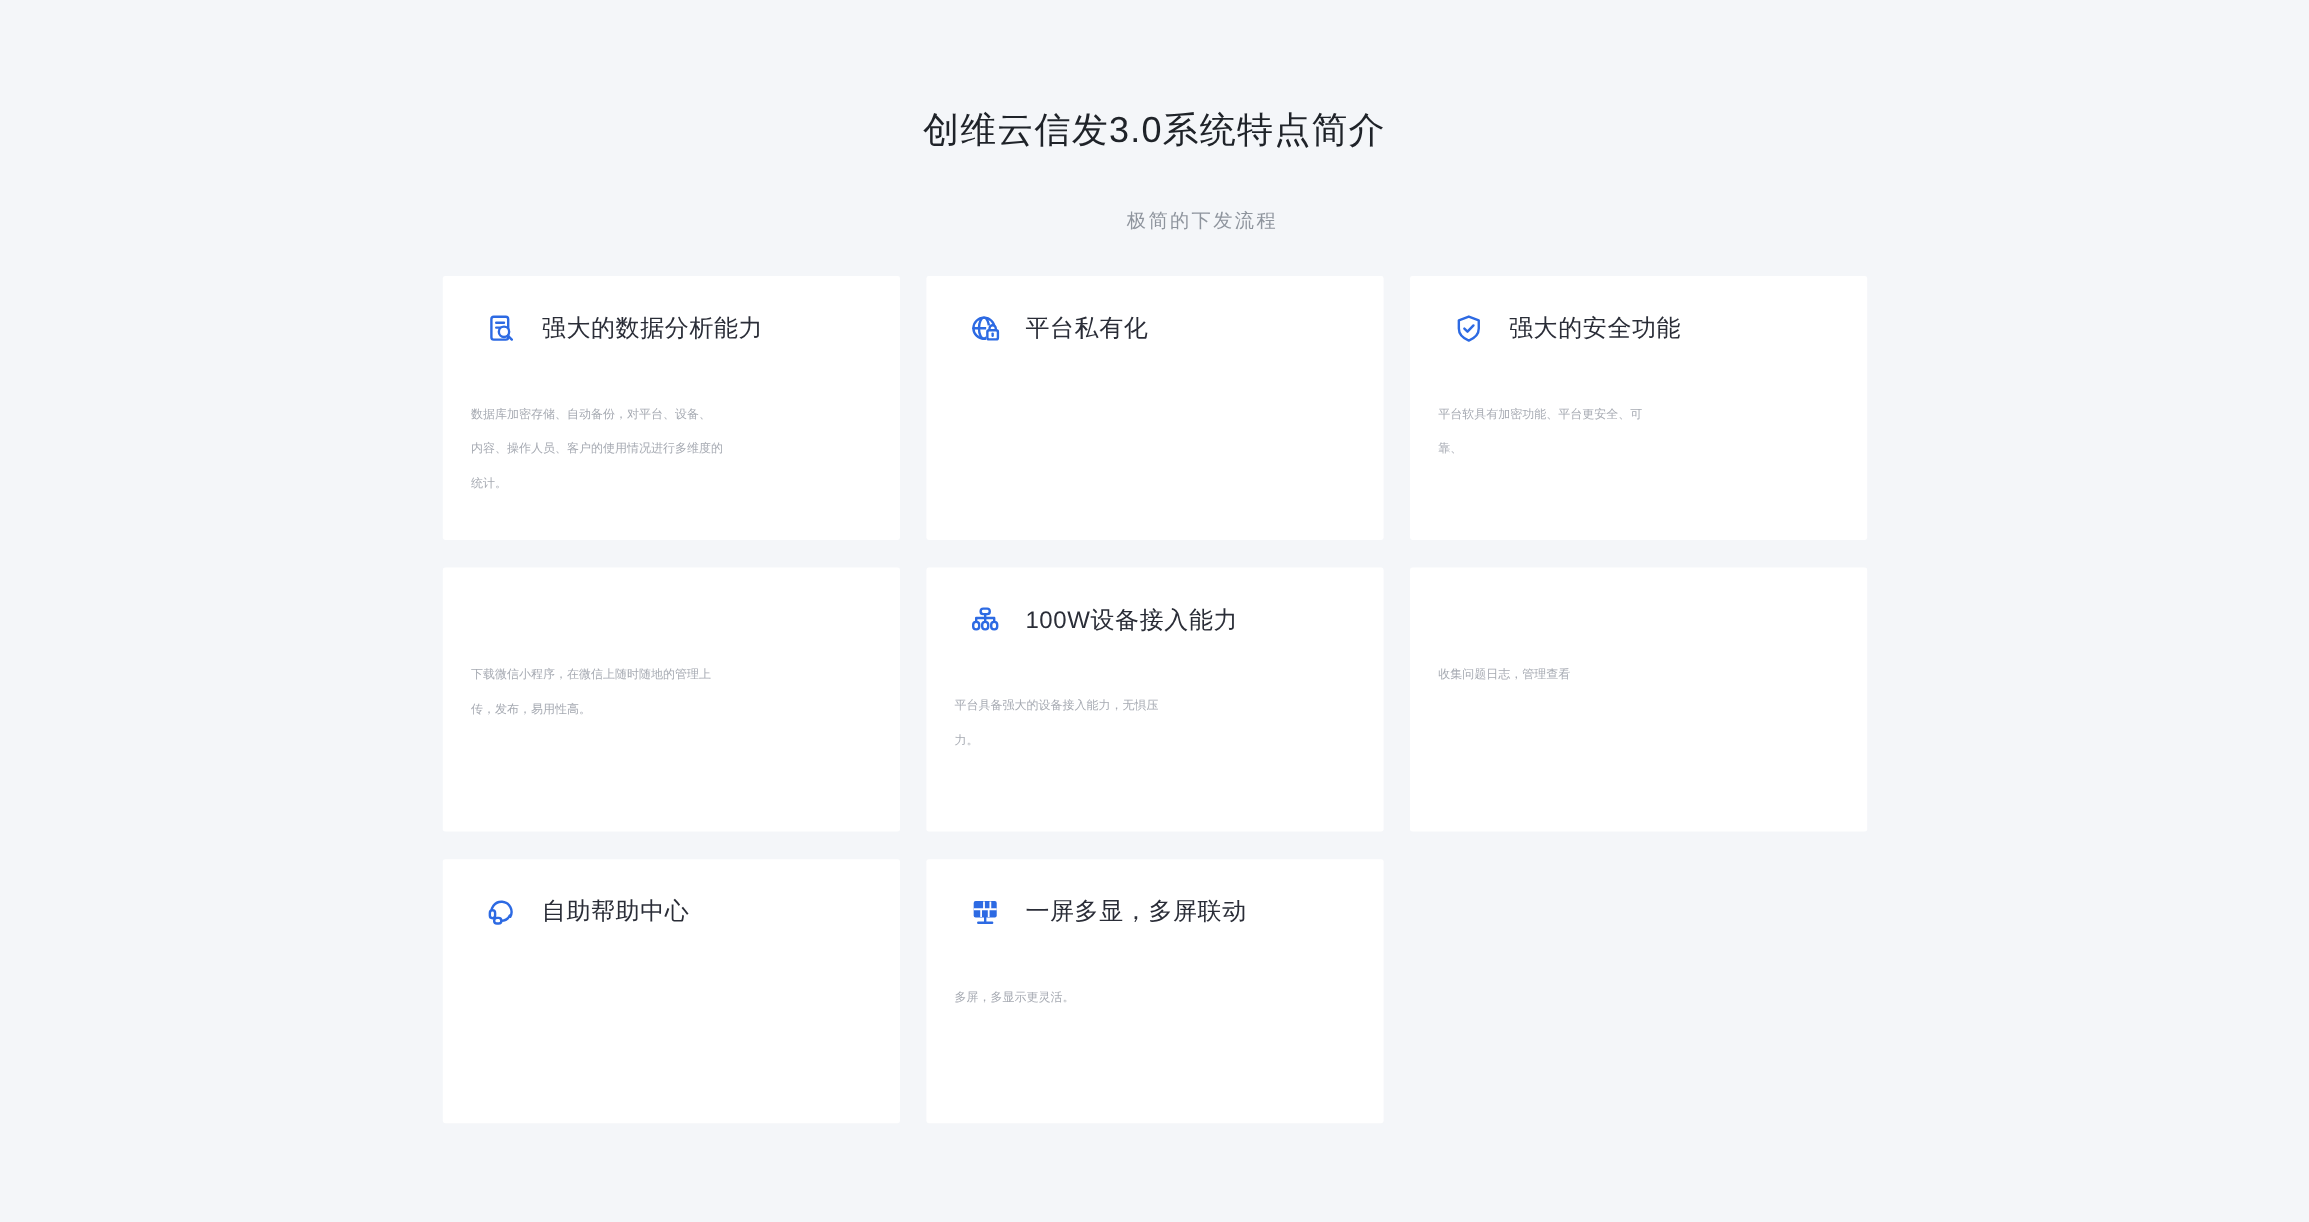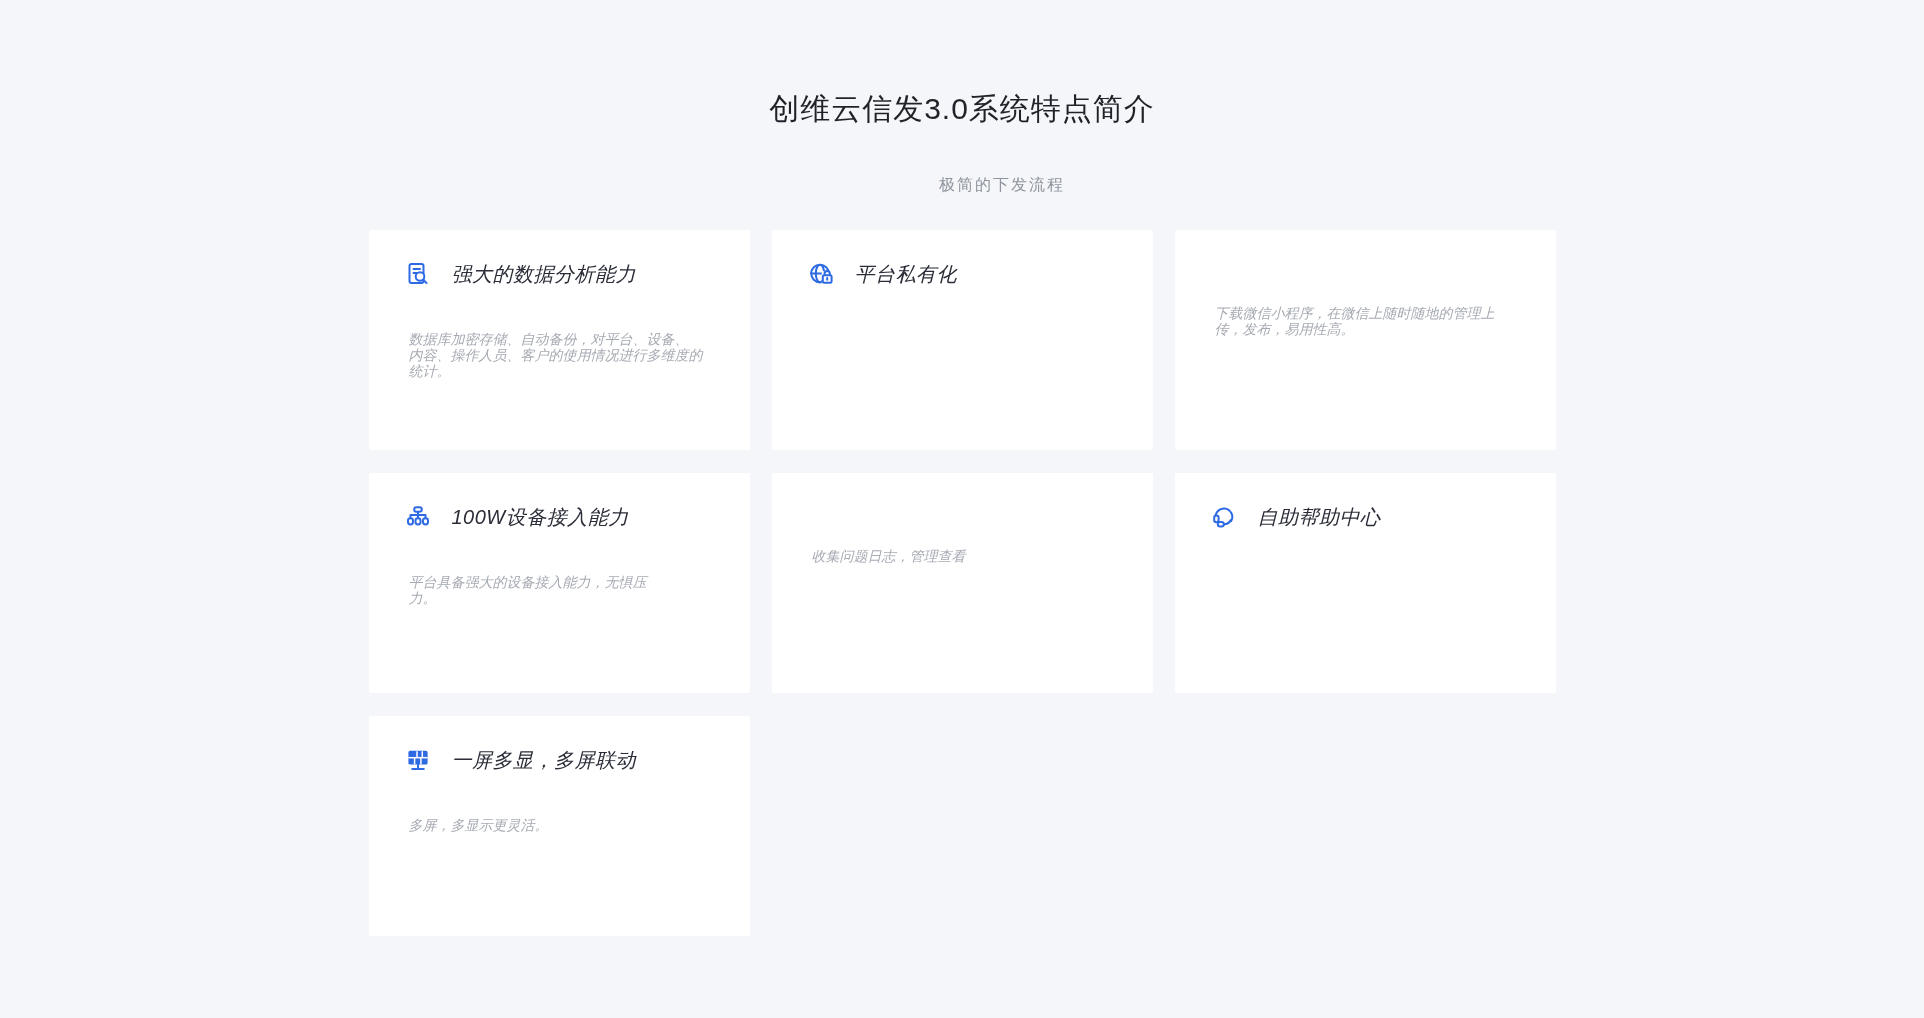--- a/index.html
+++ b/index.html
@@ -17,36 +17,36 @@
     text-align:center;font-size:30px;font-weight:500;letter-spacing:1px;
     color:var(--title);line-height:42px;
   }
   .page-subtitle{
     text-align:center;font-size:16px;letter-spacing:2px;color:var(--subtitle);
     margin-top:44px;line-height:22px;transform:translateX(40px);
   }
   .grid{
     width:1187px;margin:34px auto 0;
     display:grid;grid-template-columns:repeat(3,381px);
-    column-gap:22px;row-gap:23px;font-style:italic;
+    column-gap:22px;row-gap:23px;
   }
   .card{
     width:381px;height:220px;background:var(--card);border-radius:2px;
     padding-top:31px;
   }
   .card-head{display:flex;align-items:center;padding-left:36px;}
   .icon{width:26px;height:26px;flex:0 0 26px;display:inline-block;}
   .icon svg{display:block;width:26px;height:26px;}
   .card-title{
     margin-left:21px;font-size:20px;letter-spacing:0.5px;
     color:var(--card-title);line-height:26px;white-space:nowrap;
   }
   .card-desc{
-    margin:44px 26px 0 40px;max-width:315px;
-    font-size:14px;line-height:16px;color:var(--desc);
+    margin:44px 26px 0 24px;max-width:315px;
+    font-size:10px;line-height:29px;color:var(--desc);
     white-space:pre-line;
   }
 </style>
 </head>
 <body>
 
 <div class="page">
   <h1 class="page-title">创维云信发3.0系统特点简介</h1>
   <p class="page-subtitle">极简的下发流程</p>
   <div class="grid" id="grid">
@@ -74,20 +74,33 @@
               <path d="M3.2 12.5h17.6" stroke="#2d6ae3" stroke-width="2" fill="none" stroke-linecap="round" stroke-linejoin="round"></path>
               <ellipse cx="12" cy="12.5" rx="4.2" ry="8.8" stroke="#2d6ae3" stroke-width="2" fill="none" stroke-linecap="round" stroke-linejoin="round"></ellipse>
               <rect x="13.8" y="10.2" width="11" height="12.5" fill="#fff" stroke="none"></rect>
               <path d="M16.6 14.2v-1.6a2.6 2.6 0 0 1 5.2 0v1.6" stroke="#2d6ae3" stroke-width="2" fill="none" stroke-linecap="round" stroke-linejoin="round"></path>
               <rect x="14.8" y="14.2" width="8.8" height="7.6" rx="1.4" fill="#fff" stroke="#2d6ae3" stroke-width="2"></rect>
               <path d="M19.2 17v1.8" stroke="#2d6ae3" stroke-width="2" fill="none" stroke-linecap="round" stroke-linejoin="round"></path>
             </svg>
           </span>
           <span class="card-title">平台私有化</span>
         </div>
+      </div>
+      <div class="card">
+        <div class="card-head">
+          <span class="icon">
+            <svg viewBox="0 0 26 26">
+              <path d="M13 2.8 21.3 5.9v6.9c0 4.6-3.2 8-8.3 10-5.1-2-8.3-5.4-8.3-10V5.9Z" stroke="#2d6ae3" stroke-width="2" fill="none" stroke-linecap="round" stroke-linejoin="round"></path>
+              <path d="M9.3 12.8l2.6 2.6 5-5.2" stroke="#2d6ae3" stroke-width="2" fill="none" stroke-linecap="round" stroke-linejoin="round"></path>
+            </svg>
+          </span>
+          <span class="card-title">强大的安全功能</span>
+        </div>
+        <p class="card-desc">平台软具有加密功能、平台更安全、可
+靠、</p>
       </div>
       <div class="card">
         <p class="card-desc">下载微信小程序，在微信上随时随地的管理上
 传，发布，易用性高。</p>
       </div>
       <div class="card">
         <div class="card-head">
           <span class="icon">
             <svg viewBox="0 0 26 26">
               <rect x="9.2" y="3.2" width="7.6" height="4.6" rx="2.2" stroke="#2d6ae3" stroke-width="2" fill="none" stroke-linecap="round" stroke-linejoin="round"></rect>

